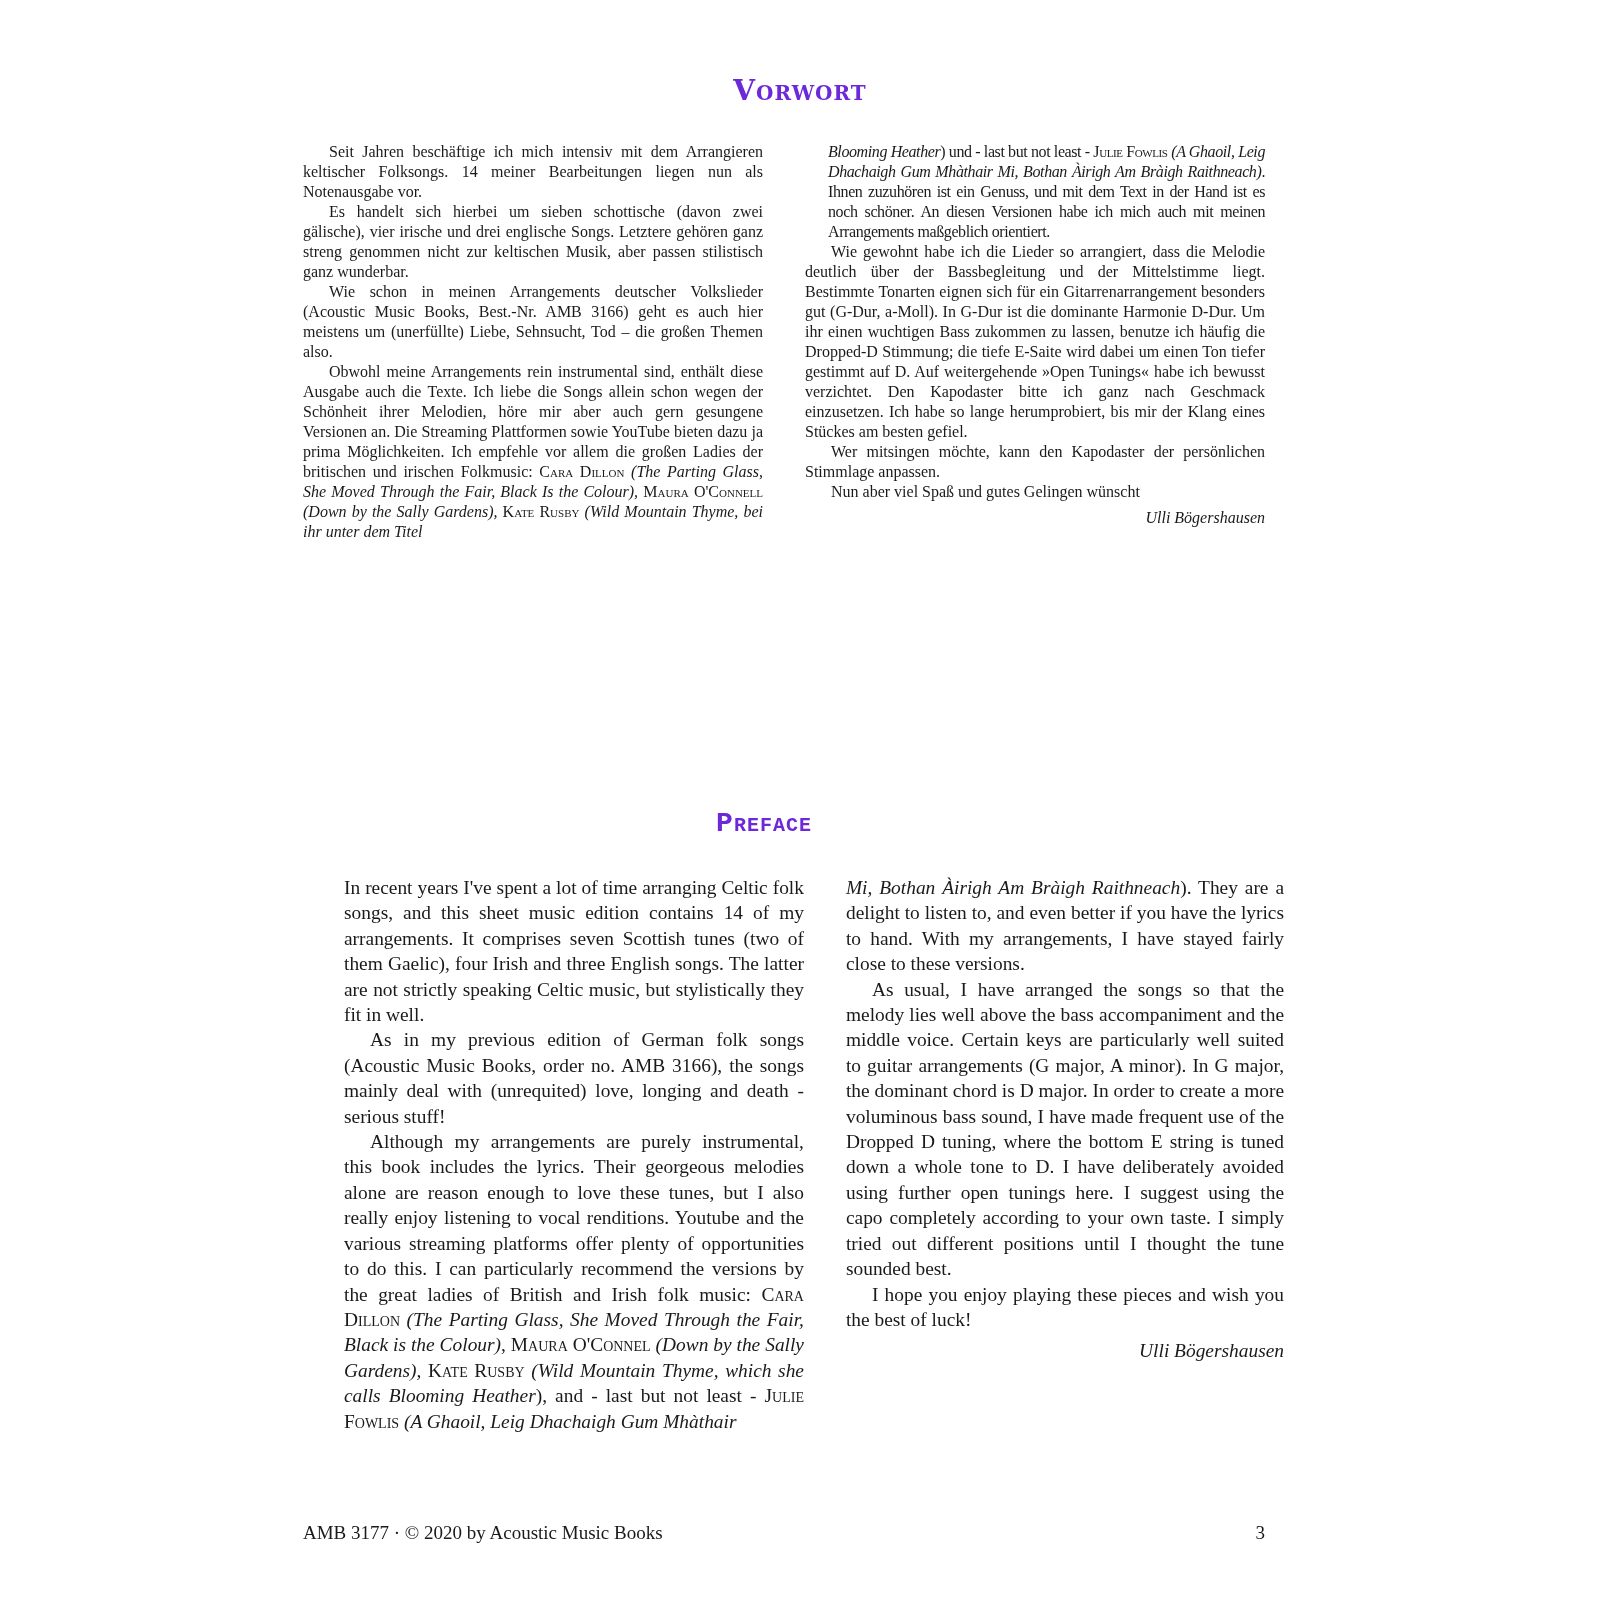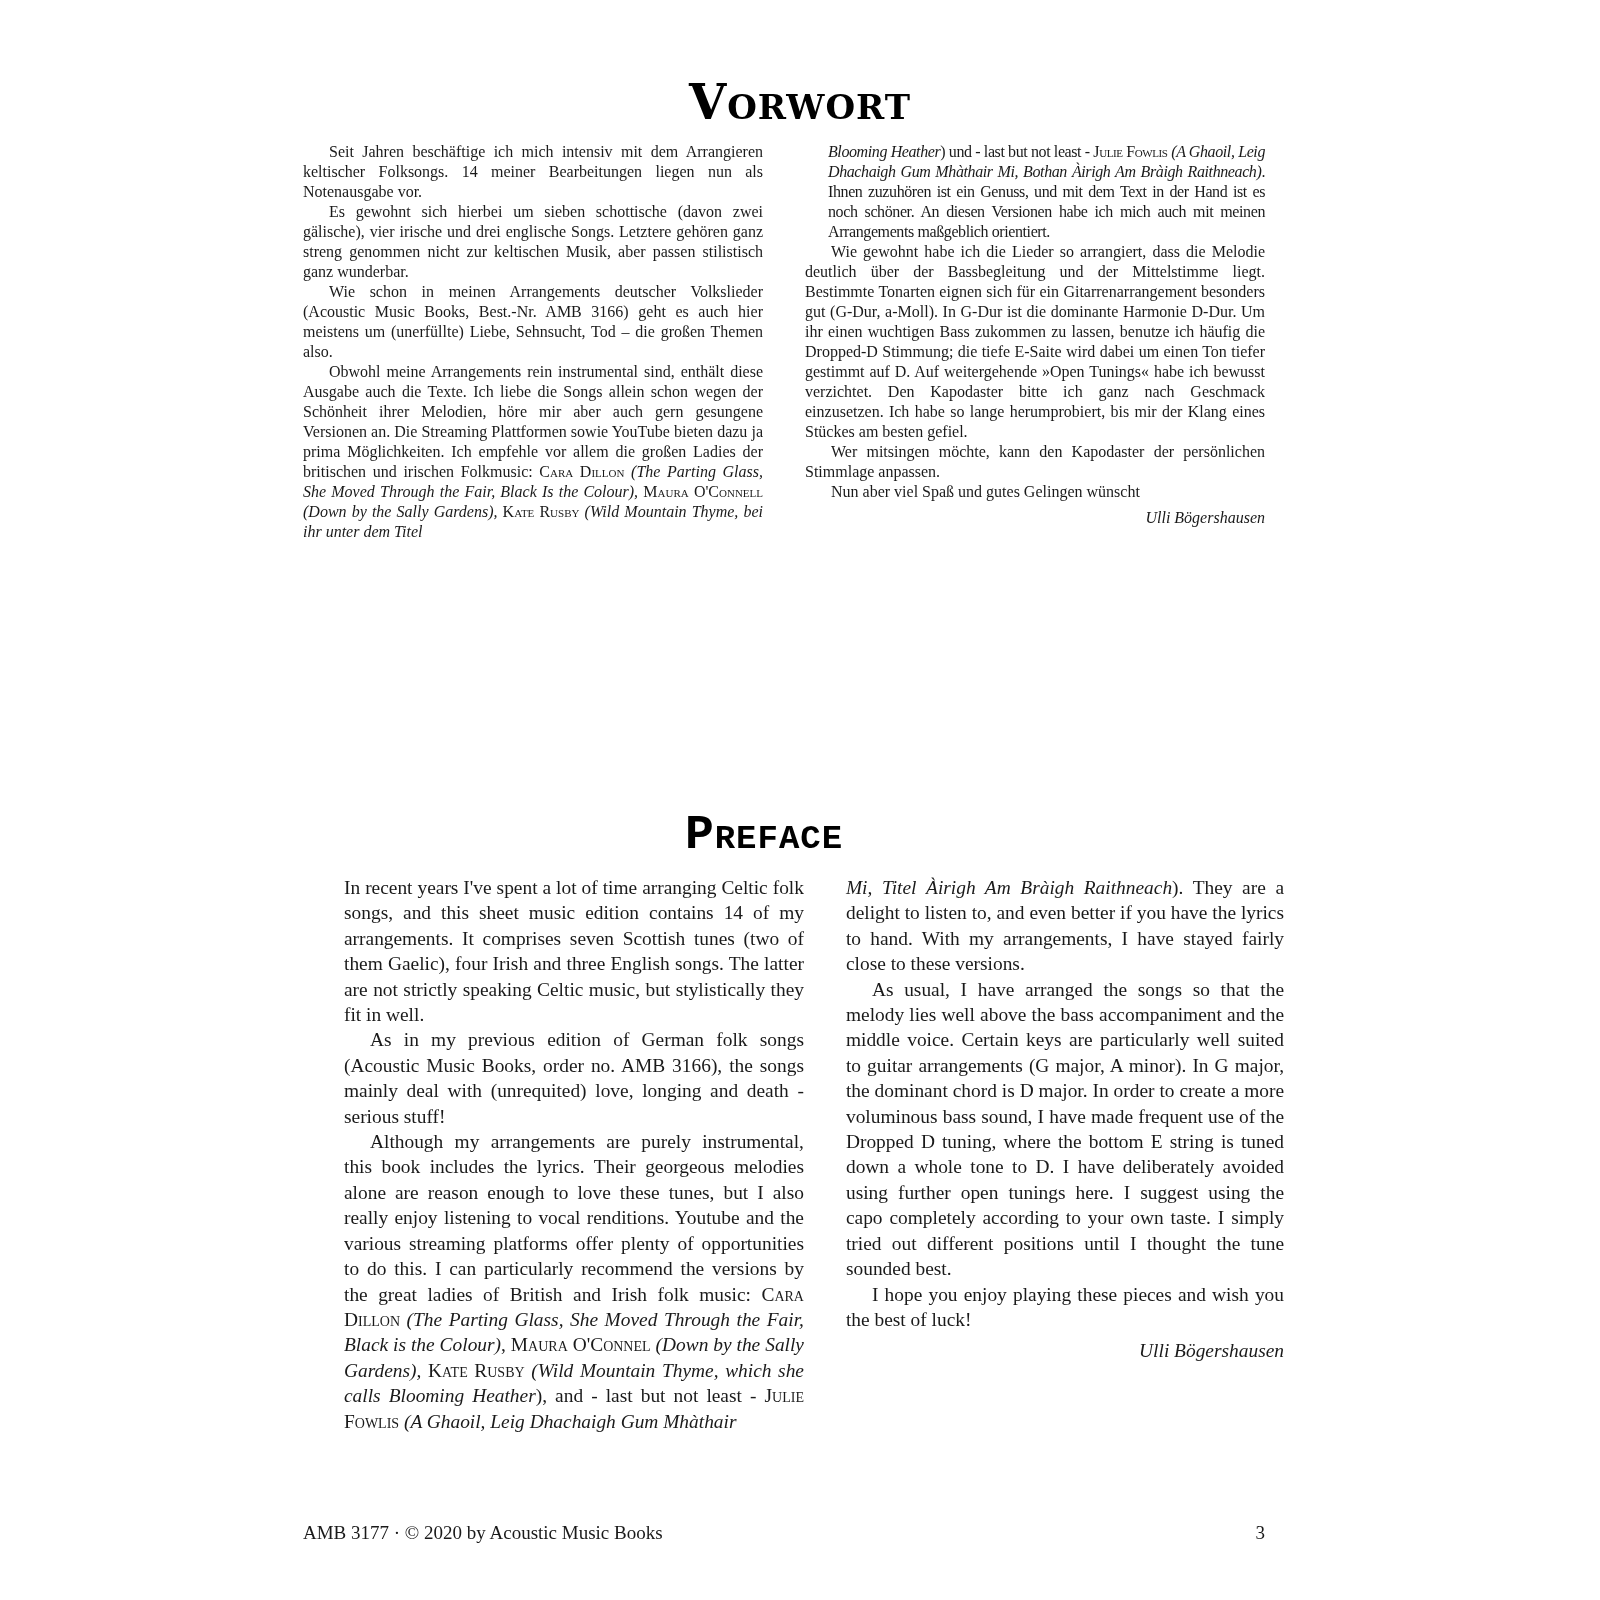--- a/index.html
+++ b/index.html
@@ -20,24 +20,24 @@
     left: 0; top: 0;
     width: 1600px;
     height: 1600px;
     padding: 0;
     box-sizing: border-box;
   }
   .section-title {
     text-align: center;
     font-family: "DejaVu Serif", serif;
     font-weight: bold;
-    font-size: 48px;
+    font-size: 28px;
     letter-spacing: 1px;
     font-variant: small-caps;
-    color: #000000;
+    color: #6d28d9;
     margin: 0;
   }
   #vorwort-title {
     position: absolute;
     left: 0; top: 74px;
     width: 1600px;
   }
   #preface-title {
     position: absolute;
     left: 0; top: 808px;
@@ -110,21 +110,21 @@
 </head>
 <body>
 
 <div class="page">
 
   <h1 class="section-title" id="vorwort-title">Vorwort</h1>
 
   <div class="columns" id="vorwort-body">
     <div class="col col-left">
       <p>Seit Jahren beschäftige ich mich intensiv mit dem Arrangieren keltischer Folksongs. 14 meiner Bearbeitungen liegen nun als Notenausgabe vor.</p>
-      <p> Es gewohnt sich hierbei um sieben schottische (davon zwei gälische), vier irische und drei englische Songs. Letztere gehören ganz streng genommen nicht zur keltischen Musik, aber passen stilistisch ganz wunderbar.</p>
+      <p> Es handelt sich hierbei um sieben schottische (davon zwei gälische), vier irische und drei englische Songs. Letztere gehören ganz streng genommen nicht zur keltischen Musik, aber passen stilistisch ganz wunderbar.</p>
       <p>Wie schon in meinen Arrangements deutscher Volkslieder (Acoustic Music Books, Best.-Nr. AMB 3166) geht es auch hier meistens um (unerfüllte) Liebe, Sehnsucht, Tod – die großen Themen also.</p>
       <p><span>Obwohl meine Arrangements rein instrumental sind, enthält diese Ausgabe auch die Texte. Ich liebe die Songs allein schon wegen der Schönheit ihrer Melodien, höre mir aber auch gern gesungene Versionen an. Die Streaming Plattformen sowie YouTube bieten dazu ja prima Möglichkeiten. Ich empfehle vor allem die großen Ladies der britischen und irischen Folkmusic: </span><span class="sc">Cara Dillon</span><span class="it"> (The Parting Glass, She Moved Through the Fair, Black Is the Colour), </span><span class="sc">Maura O'Connell</span><span class="it"> (Down by the Sally Gardens), </span><span class="sc">Kate Rusby</span><span class="it"> (Wild Mountain Thyme, bei ihr unter dem Titel </span></p>
     </div>
     <div class="col col-right">
       <p class="noindent tight"><span class="it">Blooming Heather</span><span>) und - last but not least - </span><span class="sc">Julie Fowlis</span><span class="it"> (A Ghaoil, Leig Dhachaigh Gum Mhàthair Mi, Bothan Àirigh Am Bràigh Raithneach)</span><span>. Ihnen zuzuhören ist ein Genuss, und mit dem Text in der Hand ist es noch schöner. An diesen Versionen habe ich mich auch mit meinen Arrangements maßgeblich orientiert.</span></p>
       <p>Wie gewohnt habe ich die Lieder so arrangiert, dass die Melodie deutlich über der Bassbegleitung und der Mittelstimme liegt. Bestimmte Tonarten eignen sich für ein Gitarrenarrangement besonders gut (G-Dur, a-Moll). In G-Dur ist die dominante Harmonie D-Dur. Um ihr einen wuchtigen Bass zukommen zu lassen, benutze ich häufig die Dropped-D Stimmung; die tiefe E-Saite wird dabei um einen Ton tiefer gestimmt auf D. Auf weitergehende »Open Tunings« habe ich bewusst verzichtet. Den Kapodaster bitte ich ganz nach Geschmack einzusetzen. Ich habe so lange herumprobiert, bis mir der Klang eines Stückes am besten gefiel.</p>
       <p>Wer mitsingen möchte, kann den Kapodaster der persönlichen Stimmlage anpassen.</p>
       <p>Nun aber viel Spaß und gutes Gelingen wünscht</p>
       <p class="signature">Ulli Bögershausen</p>
     </div>
@@ -132,21 +132,21 @@
 
   <h1 class="section-title" id="preface-title">Preface</h1>
 
   <div class="columns" id="preface-body">
     <div class="col col-left">
       <p class="noindent">In recent years I've spent a lot of time arranging Celtic folk songs, and this sheet music edition contains 14 of my arrangements. It comprises seven Scottish tunes (two of them Gaelic), four Irish and three English songs. The latter are not strictly speaking Celtic music, but stylistically they fit in well.</p>
       <p>As in my previous edition of German folk songs (Acoustic Music Books, order no. AMB 3166), the songs mainly deal with (unrequited) love, longing and death - serious stuff!</p>
       <p><span>Although my arrangements are purely instrumental, this book includes the lyrics. Their georgeous melodies alone are reason enough to love these tunes, but I also really enjoy listening to vocal renditions. Youtube and the various streaming platforms offer plenty of opportunities to do this. I can particularly recommend the versions by the great ladies of British and Irish folk music: </span><span class="sc">Cara Dillon</span><span class="it"> (The Parting Glass, She Moved Through the Fair, Black is the Colour)</span><span>, </span><span class="sc">Maura O'Connel</span><span class="it"> (Down by the Sally Gardens), </span><span class="sc">Kate Rusby</span><span class="it"> (Wild Mountain Thyme, which she calls </span><span class="it">Blooming Heather</span><span>), and - last but not least - </span><span class="sc">Julie Fowlis</span><span class="it"> (A Ghaoil, Leig Dhachaigh Gum Mhàthair</span></p>
     </div>
     <div class="col col-right">
-      <p class="noindent"><span class="it">Mi, Titel Àirigh Am Bràigh Raithneach</span><span>). They are a delight to listen to, and even better if you have the lyrics to hand. With my arrangements, I have stayed fairly close to these versions.</span></p>
+      <p class="noindent"><span class="it">Mi, Bothan Àirigh Am Bràigh Raithneach</span><span>). They are a delight to listen to, and even better if you have the lyrics to hand. With my arrangements, I have stayed fairly close to these versions.</span></p>
       <p>As usual, I have arranged the songs so that the melody lies well above the bass accompaniment and the middle voice. Certain keys are particularly well suited to guitar arrangements (G major, A minor). In G major, the dominant chord is D major. In order to create a more voluminous bass sound, I have made frequent use of the Dropped D tuning, where the bottom E string is tuned down a whole tone to D. I have deliberately avoided using further open tunings here. I suggest using the capo completely according to your own taste. I simply tried out different positions until I thought the tune sounded best.</p>
       <p>I hope you enjoy playing these pieces and wish you the best of luck!</p>
       <p class="signature">Ulli Bögershausen</p>
     </div>
   </div>
 
   <div class="footer">
     <span>AMB 3177 · © 2020 by Acoustic Music Books</span>
     <span class="footer-page">3</span>
   </div>

